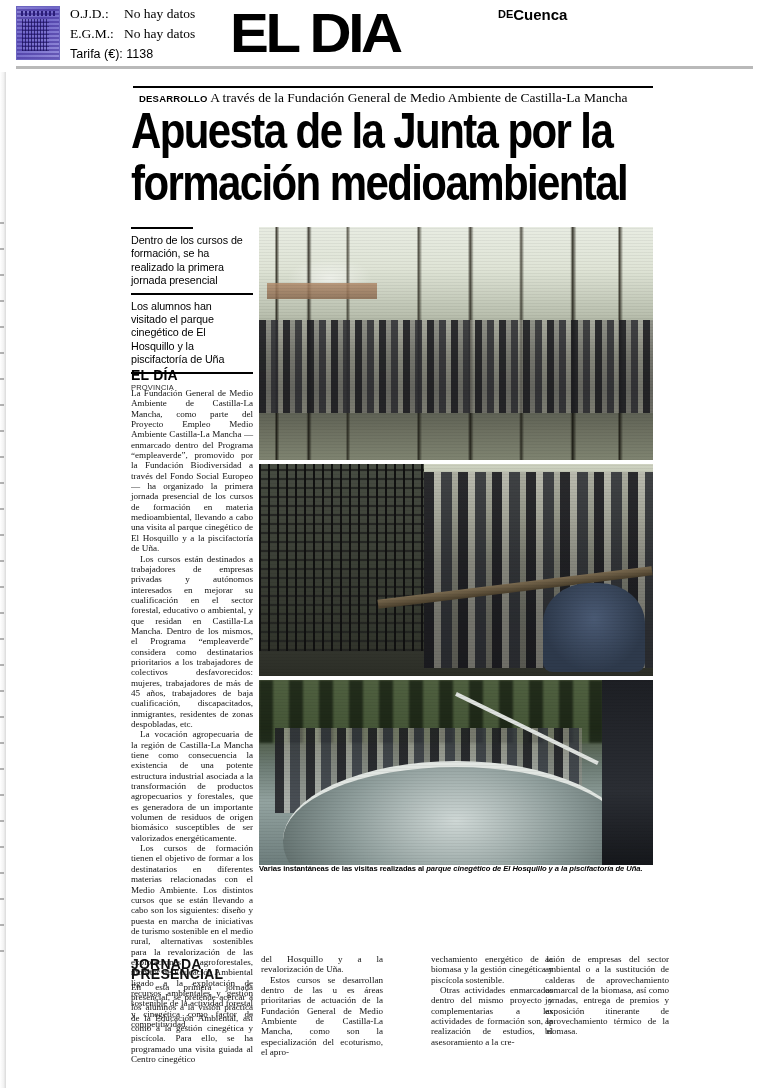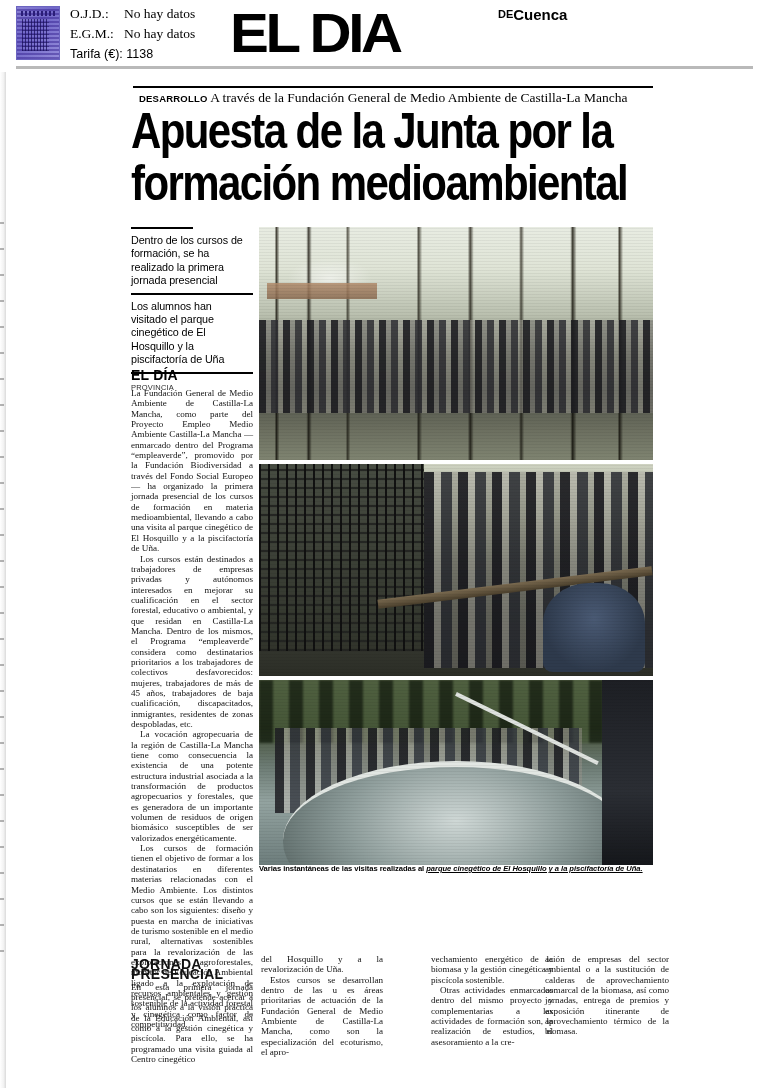--- a/index.html
+++ b/index.html
@@ -298,21 +298,21 @@
 
   .caption {
     position: absolute; left: 259px; top: 792px;
     width: 394px;
     font-family:"Liberation Sans", sans-serif;
     font-weight:700;
     font-size: 7.6px;
     line-height: 9px;
     letter-spacing: -.05px;
   }
-  .caption .it { font-style: italic; text-decoration: underline; }
+  .caption .it { font-style: italic; }
 
   .page-edge {
     position:absolute; left:0; top:0; width:6px; height:1016px;
     background: linear-gradient(90deg,#ffffff 0%, #f2f2f2 60%, #dadada 100%);
   }
   .left-marks{
     position:absolute; left:0px; top:150px; width:4px; height:740px;
     background: repeating-linear-gradient(180deg, #777 0 2px, transparent 2px 26px);
     opacity:.55;
   }

